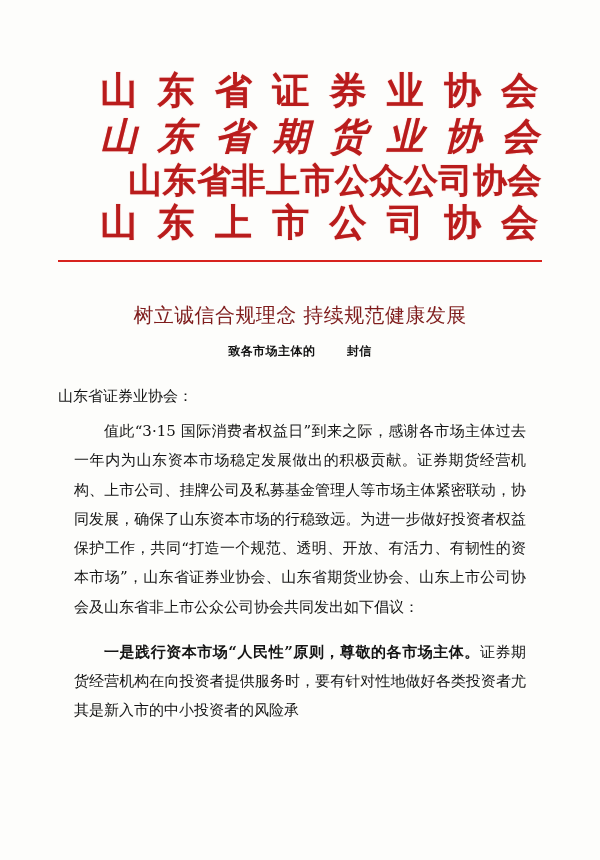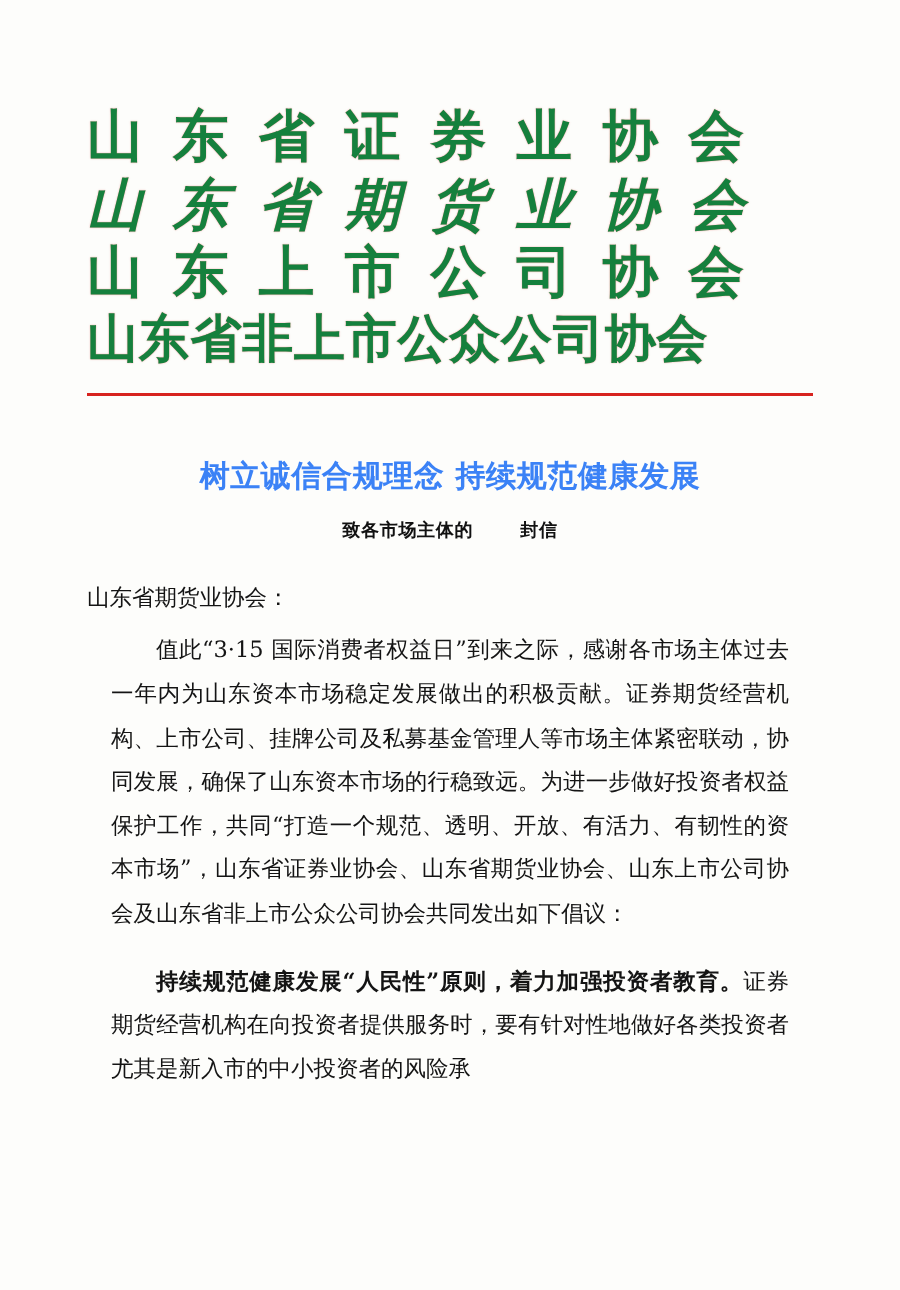--- a/index.html
+++ b/index.html
@@ -21,24 +21,24 @@
     background: #fdfdfb;
     box-sizing: border-box;
     padding: 0 58px;
   }
 
   
   .letterhead {
     padding-top: 72px;
   }
   .lh-line {
-    color: #15803d;
+    color: #b91c1c;
     font-family: "DejaVu Serif", "Liberation Serif", serif;
     font-weight: 700;
-    text-align: left;
+    text-align: right;
     white-space: nowrap;
     line-height: 1.02;
     letter-spacing: 0.10em;
     text-shadow: 0 0 1px rgba(215,35,30,0.55);
   }
   .lh-1 { font-size: 37px; margin-bottom: 8px; }
   .lh-2 { font-size: 37px; margin-bottom: 8px; font-style: italic; }
   .lh-3 { font-size: 37px; margin-bottom: 8px; }
   .lh-4 { font-size: 34px; letter-spacing: 0.015em; margin-bottom: 6px; }
 
@@ -49,23 +49,23 @@
     width: 100%;
   }
 
   
   .title-block {
     margin-top: 40px;
     text-align: center;
   }
   .doc-title {
     font-size: 20px;
-    font-weight: 700;
+    font-weight: 400;
     letter-spacing: 0.02em;
-    color: #3b82f6;
+    color: #7f1d1d;
     font-family: "DejaVu Serif", "Liberation Serif", serif;
   }
   .doc-subtitle {
     margin-top: 14px;
     font-size: 12px;
     font-weight: 700;
     letter-spacing: 0.04em;
     color: #111;
     font-family: "DejaVu Serif", "Liberation Serif", serif;
   }
@@ -99,35 +99,35 @@
   }
 </style>
 </head>
 <body>
 
 <div class="page">
 
   <div class="letterhead">
     <div class="lh-line lh-1">山 东 省 证 券 业 协 会</div>
     <div class="lh-line lh-2">山 东 省 期 货 业 协 会</div>
+    <div class="lh-line lh-4">山东省非上市公众公司协会</div>
     <div class="lh-line lh-3">山 东 上 市 公 司 协 会</div>
-    <div class="lh-line lh-4">山东省非上市公众公司协会</div>
     <div class="lh-rule"></div>
   </div>
 
   <div class="title-block">
     <div class="doc-title">树立诚信合规理念 持续规范健康发展</div>
     <div class="doc-subtitle">
       <span>致各市场主体的</span>
       <span class="subtitle-gap"></span>
       <span>封信</span>
     </div>
   </div>
 
   <div class="body-text">
-    <p class="salutation">山东省期货业协会：</p>
+    <p class="salutation">山东省证券业协会：</p>
     <p class="para spaced">值此“3·15 国际消费者权益日”到来之际，感谢各市场主体过去一年内为山东资本市场稳定发展做出的积极贡献。证券期货经营机构、上市公司、挂牌公司及私募基金管理人等市场主体紧密联动，协同发展，确保了山东资本市场的行稳致远。为进一步做好投资者权益保护工作，共同“打造一个规范、透明、开放、有活力、有韧性的资本市场”，山东省证券业协会、山东省期货业协会、山东上市公司协会及山东省非上市公众公司协会共同发出如下倡议：</p>
     <p class="para spaced">
-      <b>持续规范健康发展“人民性”原则，着力加强投资者教育。</b><span>证券期货经营机构在向投资者提供服务时，要有针对性地做好各类投资者尤其是新入市的中小投资者的风险承</span>
+      <b>一是践行资本市场“人民性”原则，尊敬的各市场主体。</b><span>证券期货经营机构在向投资者提供服务时，要有针对性地做好各类投资者尤其是新入市的中小投资者的风险承</span>
     </p>
   </div>
 
 </div>
 
 </body></html>

